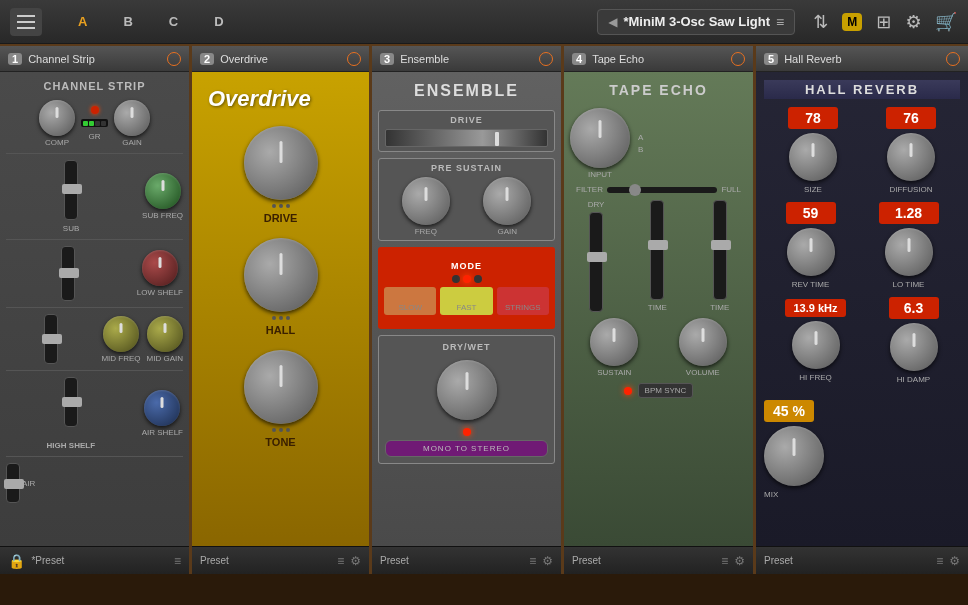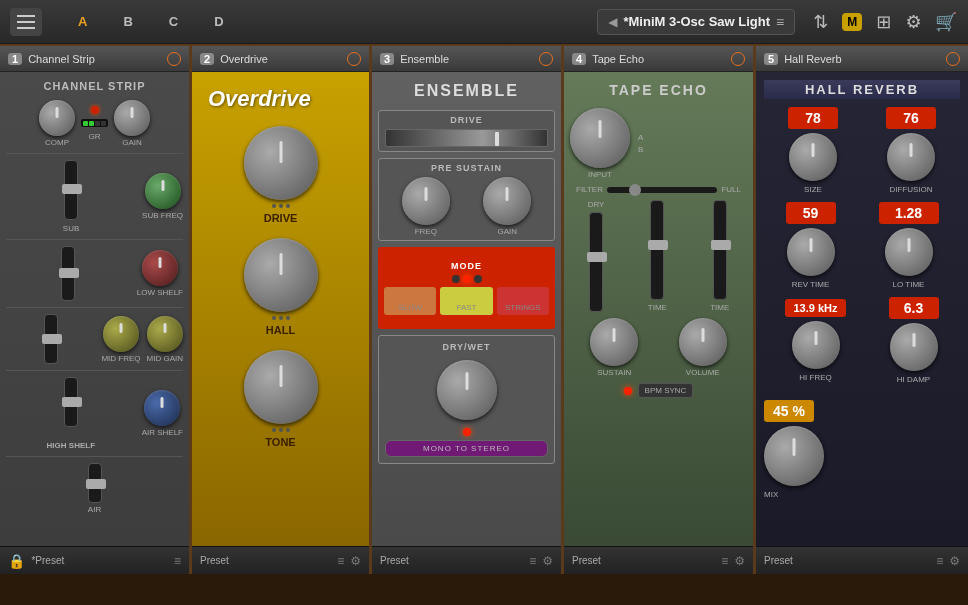--- a/index.html
+++ b/index.html
@@ -414,21 +414,21 @@
           <span class="knob-label">HIGH SHELF</span>
         </div>
         <div class="knob-wrap">
           <div class="knob knob-sm knob-blue"></div>
           <span class="knob-label">AIR SHELF</span>
         </div>
       </div>
       <div class="cs-section-divider"></div>
 
       <div class="cs-row">
-        <div style="display:flex;flex-direction:column;align-items:center;gap:2px;flex:1;">
+        <div style="display:flex;flex-direction:row;align-items:center;gap:2px;flex:1;">
           <div class="vfader-track" style="height:40px;">
             <div class="vfader-handle"></div>
           </div>
           <span class="knob-label">AIR</span>
         </div>
       </div>
     </div>
     <div class="strip-footer">
       <div class="bottom-lock">🔒</div>
       <span class="footer-preset">*Preset</span>

